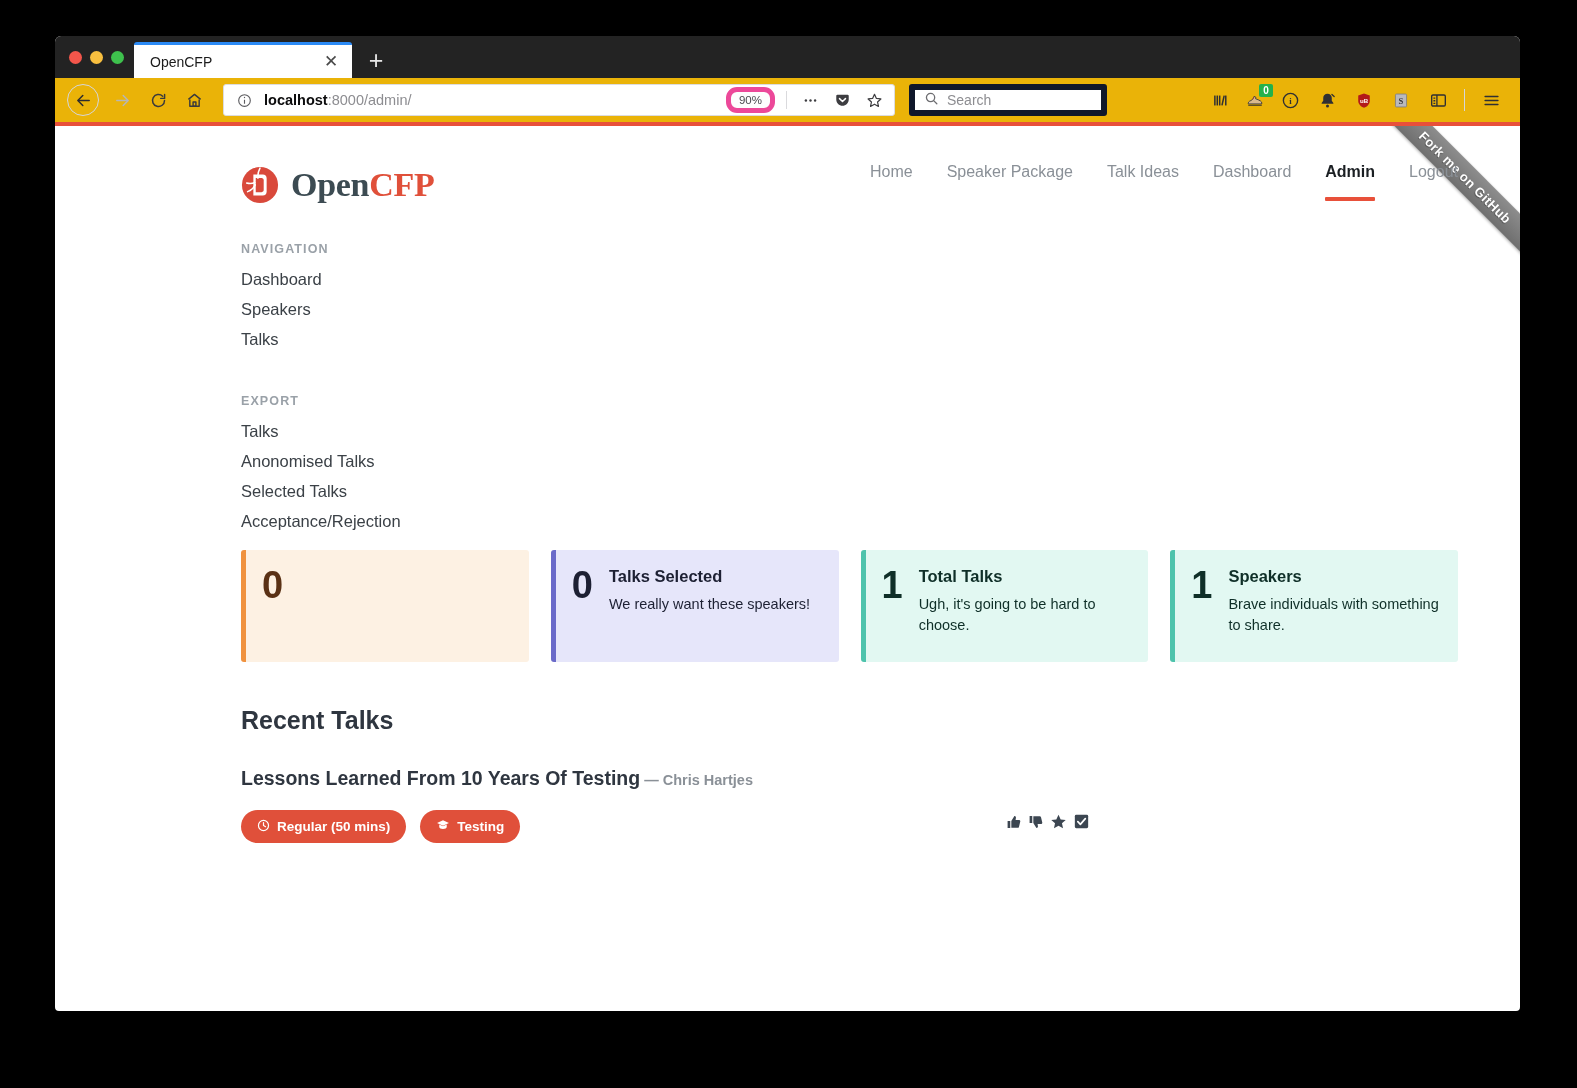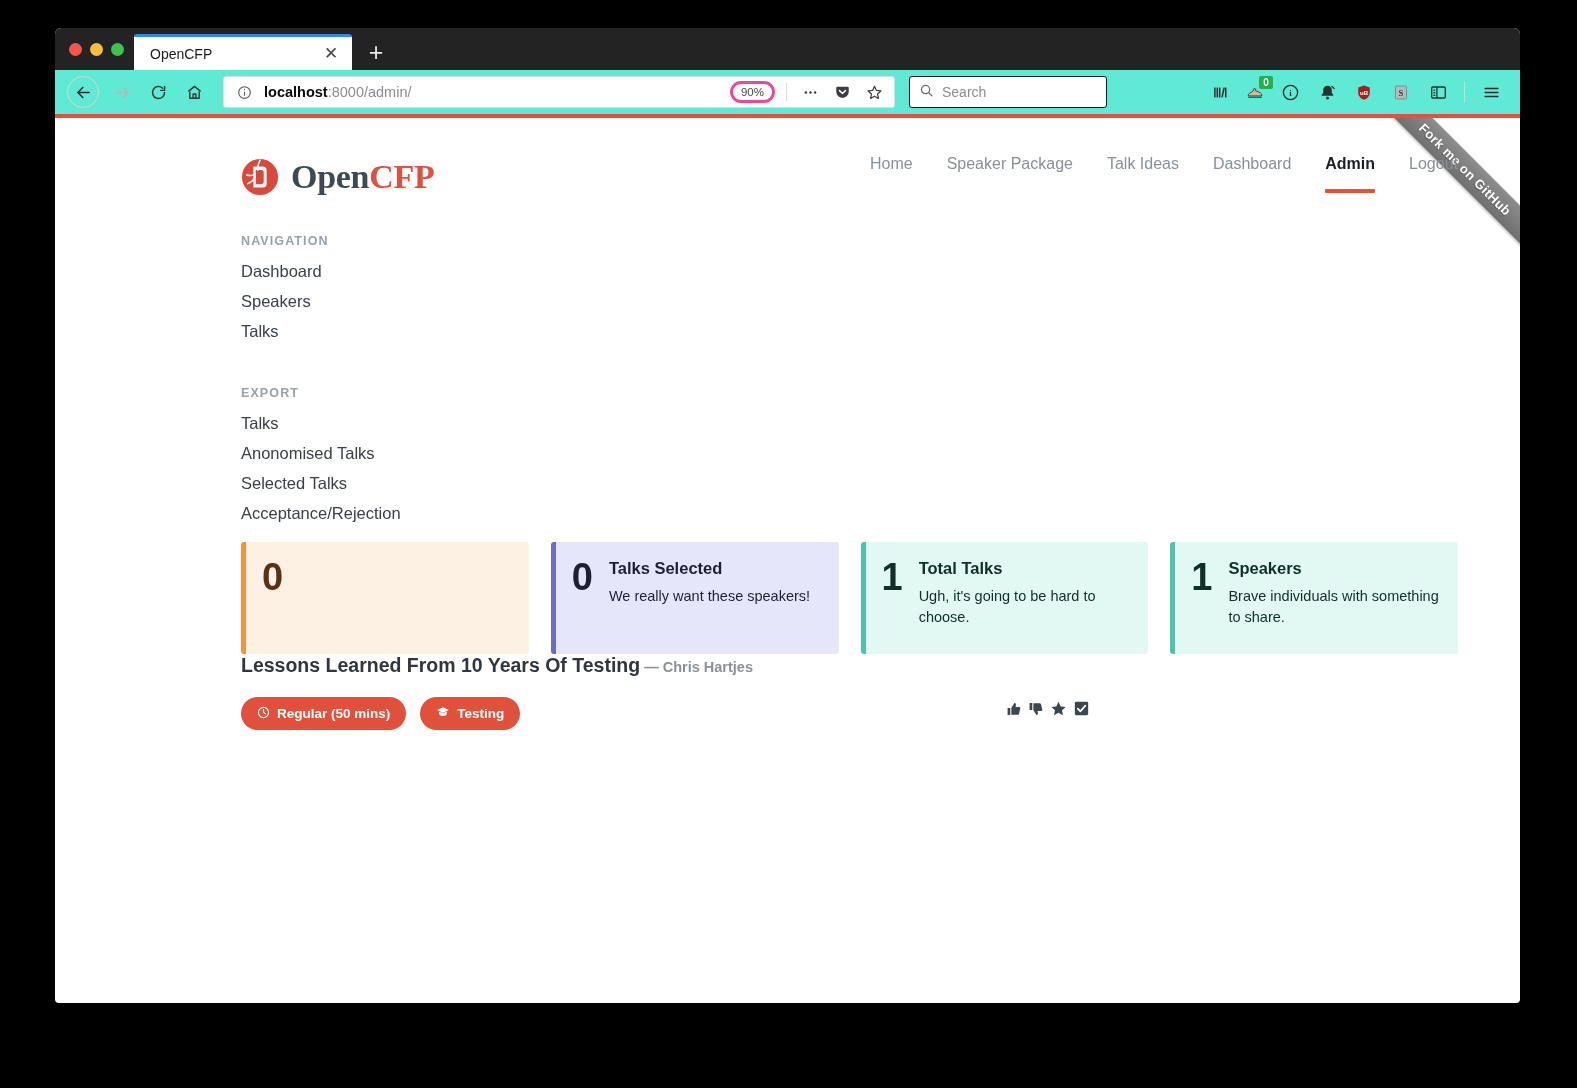--- a/index.html
+++ b/index.html
@@ -6,21 +6,21 @@
   html, body {
     width: 1577px; height: 1088px;
     background: #000;
     font-family: "Liberation Sans", sans-serif;
     overflow: hidden;
   }
 
   
   .browser-window {
     position: absolute;
-    left: 55px; top: 28px;
+    left: 55px; top: 36px;
     width: 1465px; height: 975px;
     background: #fff;
     border-radius: 6px 6px 4px 4px;
     overflow: hidden;
     box-shadow: 0 6px 26px rgba(0,0,0,.45);
   }
 
   
   .tab-strip {
     height: 42px;
@@ -61,21 +61,21 @@
   .new-tab {
     width: 36px; height: 36px;
     display: flex; align-items: center; justify-content: center;
     color: #e7e7e7; font-size: 25px; font-weight: 300;
     margin-left: 6px;
   }
 
   
   .toolbar {
     height: 48px;
-    background: #5eead4;
+    background: #eab308;
     display: flex; align-items: center;
     padding: 0 12px;
     gap: 2px;
     border-bottom: 4px solid #e8503a;
   }
   .tb-btn {
     width: 34px; height: 34px;
     display: flex; align-items: center; justify-content: center;
     color: #3a3a3c;
     flex: none;
@@ -97,33 +97,33 @@
     border-radius: 3px;
     display: flex; align-items: center;
     padding: 0 8px;
     gap: 8px;
     max-width: 672px;
   }
   .url-text { font-size: 14.5px; color: #8d8d91; white-space: nowrap; }
   .url-text b { color: #0c0c0d; font-weight: 700; }
   .zoom-badge {
     font-size: 11.5px; color: #4a4a4f;
-    border: 3px solid #ec4899;
+    border: 5px solid #ec4899;
     border-radius: 11px;
     padding: 2px 8px;
     background: #fdfdfd;
     margin-left: auto;
   }
   .url-sep { width: 1px; height: 18px; background: #dadadd; margin: 0 3px; }
   .url-ico { width: 24px; height: 22px; display: flex; align-items: center; justify-content: center; color: #3d3d41; }
 
   .searchbar {
     width: 198px; height: 32px;
     background: #fff;
-    border: 1px solid #0f172a;
+    border: 6px solid #0f172a;
     border-radius: 3px;
     display: flex; align-items: center;
     padding: 0 9px; gap: 8px;
     margin-right: 14px;
   }
   .search-ph { font-size: 14px; color: #8d8d91; }
 
   .tb-right { display: flex; align-items: center; gap: 3px; margin-left: auto; }
   .ext-wrap { position: relative; width: 30px; height: 30px; display: flex; align-items: center; justify-content: center; }
   .ext-badge {
@@ -477,20 +477,21 @@
           </div>
           <div class="card teal">
             <div class="card-num">1</div>
             <div>
               <div class="card-title">Speakers</div>
               <div class="card-desc">Brave individuals with something to share.</div>
             </div>
           </div>
         </div>
 
+        <h2 class="section-title">Recent Talks</h2>
 
         <div class="talk">
           <div class="talk-body">
             <a class="talk-title">Lessons Learned From 10 Years Of Testing</a><span class="talk-author">— Chris Hartjes</span>
             <div class="tags">
               <span class="tag">
                 <span>
                   <svg width="13" height="13" viewBox="0 0 24 24" fill="none" stroke="#fff" stroke-width="2.2" stroke-linecap="round">
                       <circle cx="12" cy="12" r="9.3"></circle>
                       <polyline points="12,6.6 12,12 15.8,14.2"></polyline>

